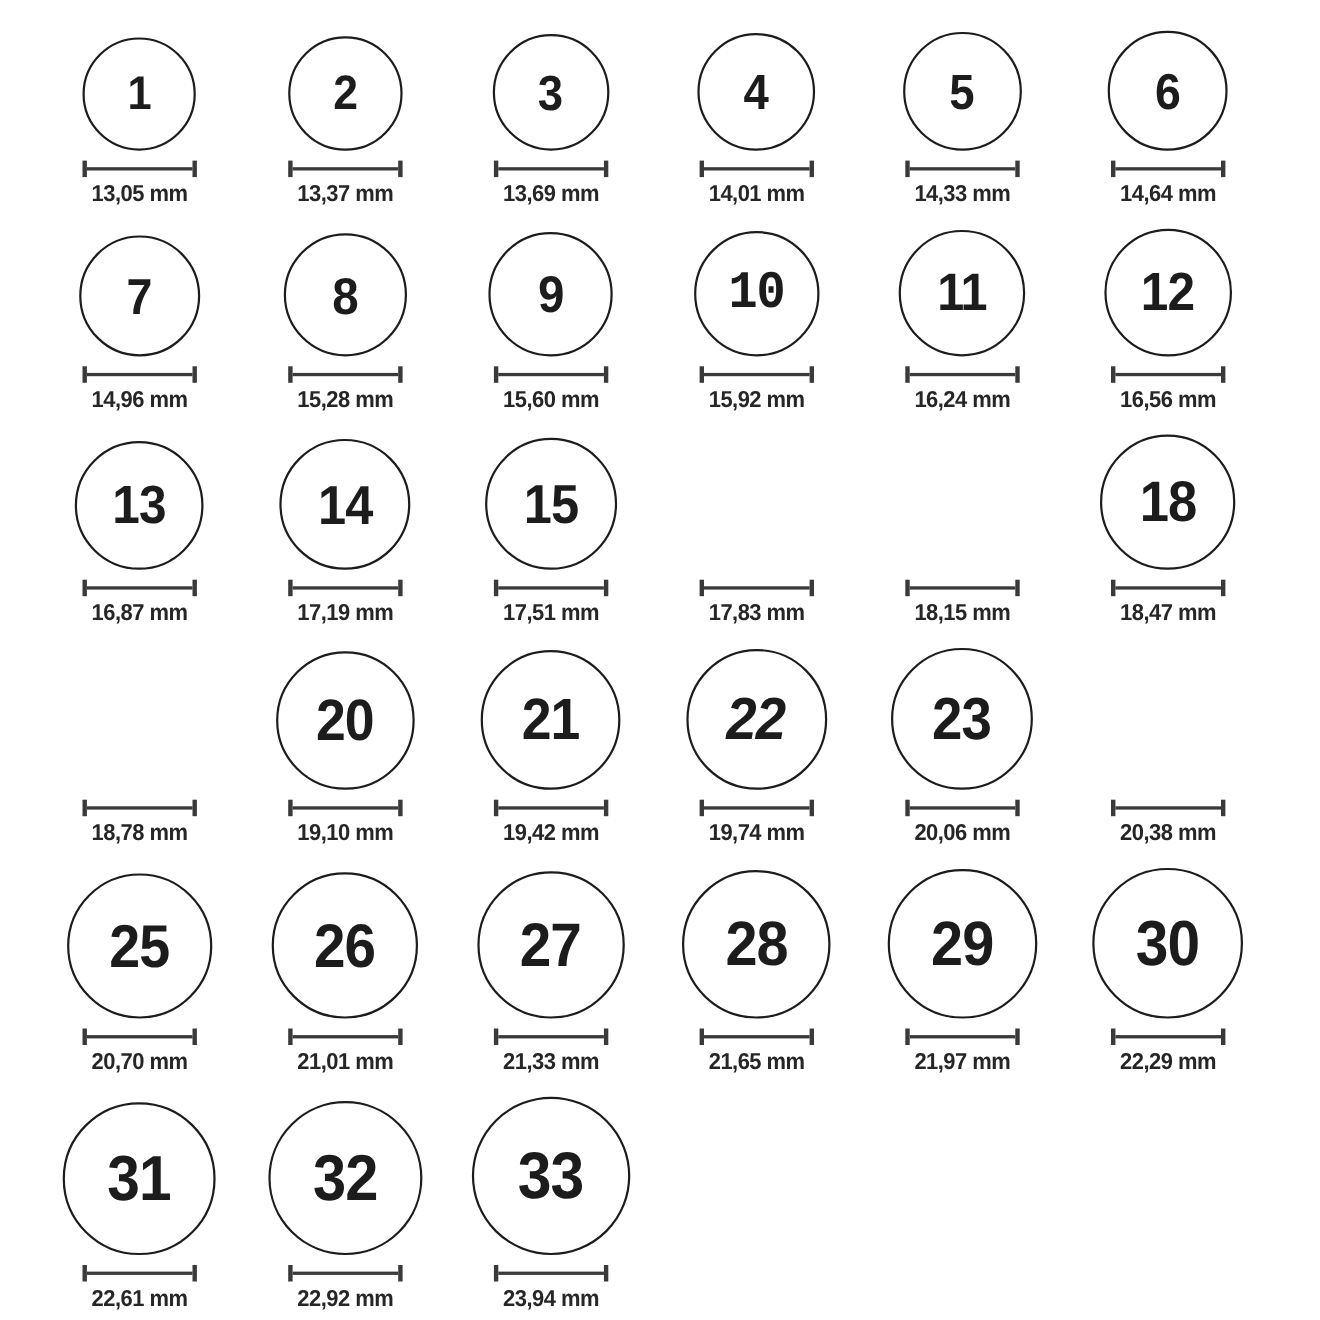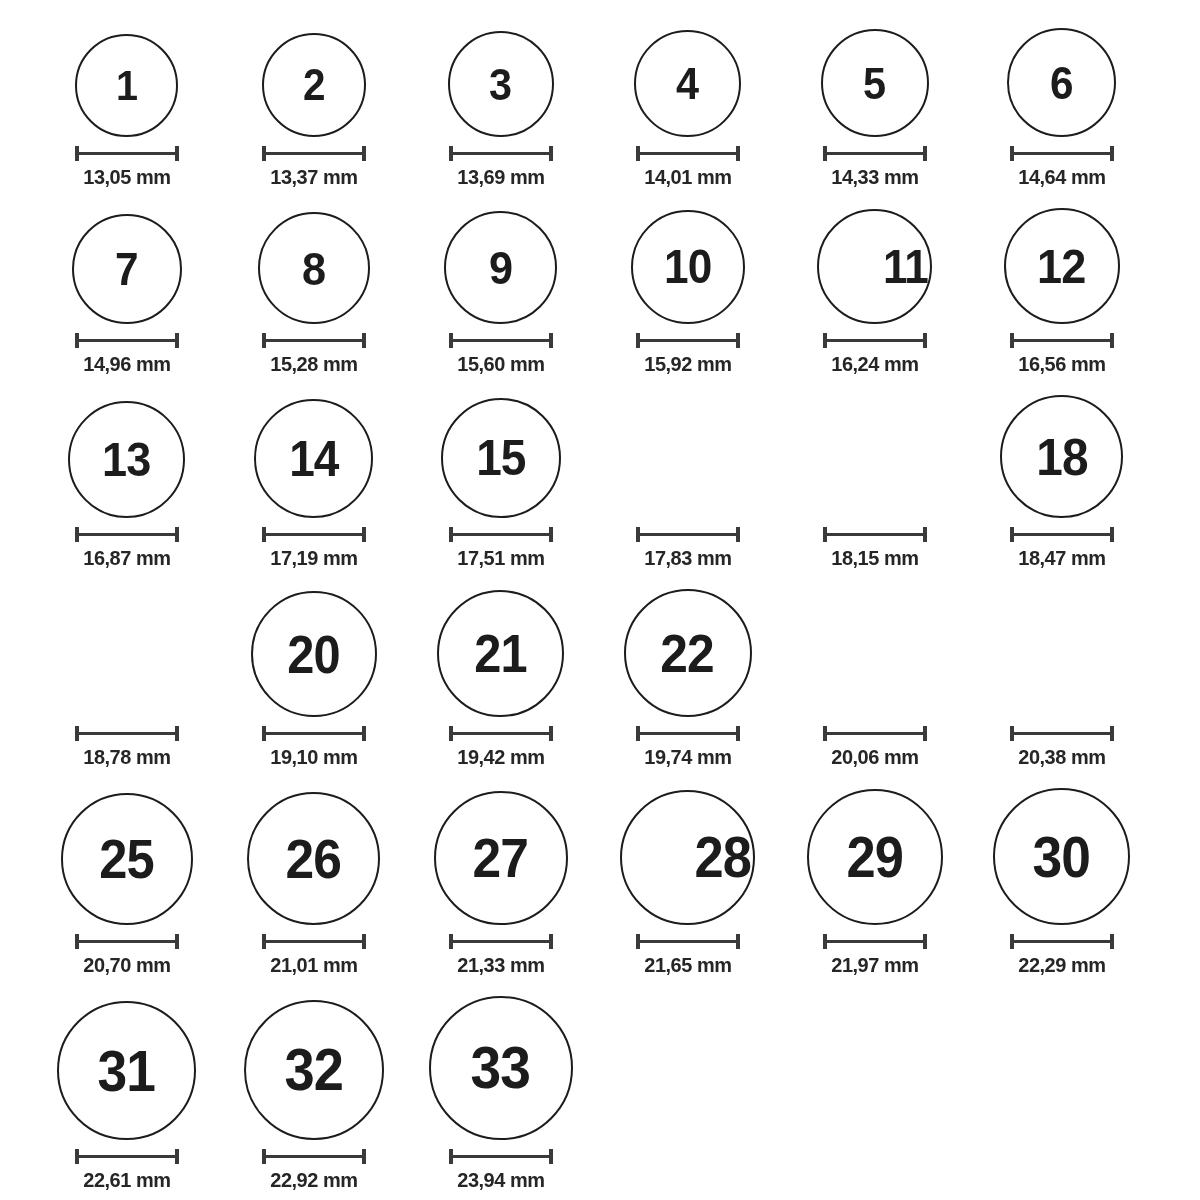--- a/index.html
+++ b/index.html
@@ -139,29 +139,29 @@
 
   <div class="cell">
     <div class="circle" style="width: 113px; height: 113px;">
       <span class="num" style="font-size: 47px;">9</span>
     </div>
     <div class="measure"></div>
     <div class="label">15,60 mm</div>
   </div>
 
   <div class="cell">
-    <div class="circle" style="width: 114px; height: 114px;">
+    <div class="circle" style="width: 114px; height: 114px; font-family: Liberation Mono, monospace;">
       <span class="num" style="font-size: 48px;">10</span>
     </div>
     <div class="measure"></div>
     <div class="label">15,92 mm</div>
   </div>
 
   <div class="cell">
-    <div class="circle" style="width: 115px; height: 115px; justify-content: flex-end;">
+    <div class="circle" style="width: 115px; height: 115px;">
       <span class="num" style="font-size: 48px;">11</span>
     </div>
     <div class="measure"></div>
     <div class="label">16,24 mm</div>
   </div>
 
   <div class="cell">
     <div class="circle" style="width: 116px; height: 116px;">
       <span class="num" style="font-size: 49px;">12</span>
     </div>
@@ -228,28 +228,31 @@
 
   <div class="cell">
     <div class="circle" style="width: 127px; height: 127px;">
       <span class="num" style="font-size: 53px;">21</span>
     </div>
     <div class="measure"></div>
     <div class="label">19,42 mm</div>
   </div>
 
   <div class="cell">
-    <div class="circle" style="width: 128px; height: 128px;">
+    <div class="circle" style="width: 128px; height: 128px; font-style: italic;">
       <span class="num" style="font-size: 54px;">22</span>
     </div>
     <div class="measure"></div>
     <div class="label">19,74 mm</div>
   </div>
 
   <div class="cell">
+    <div class="circle" style="width: 129px; height: 129px;">
+      <span class="num" style="font-size: 54px;">23</span>
+    </div>
     <div class="measure"></div>
     <div class="label">20,06 mm</div>
   </div>
 
   <div class="cell">
     <div class="measure"></div>
     <div class="label">20,38 mm</div>
   </div>
 </div>
     <div class="row">
@@ -271,21 +274,21 @@
 
   <div class="cell">
     <div class="circle" style="width: 134px; height: 134px;">
       <span class="num" style="font-size: 56px;">27</span>
     </div>
     <div class="measure"></div>
     <div class="label">21,33 mm</div>
   </div>
 
   <div class="cell">
-    <div class="circle" style="width: 135px; height: 135px; justify-content: flex-end;">
+    <div class="circle" style="width: 135px; height: 135px;">
       <span class="num" style="font-size: 57px;">28</span>
     </div>
     <div class="measure"></div>
     <div class="label">21,65 mm</div>
   </div>
 
   <div class="cell">
     <div class="circle" style="width: 136px; height: 136px;">
       <span class="num" style="font-size: 57px;">29</span>
     </div>

